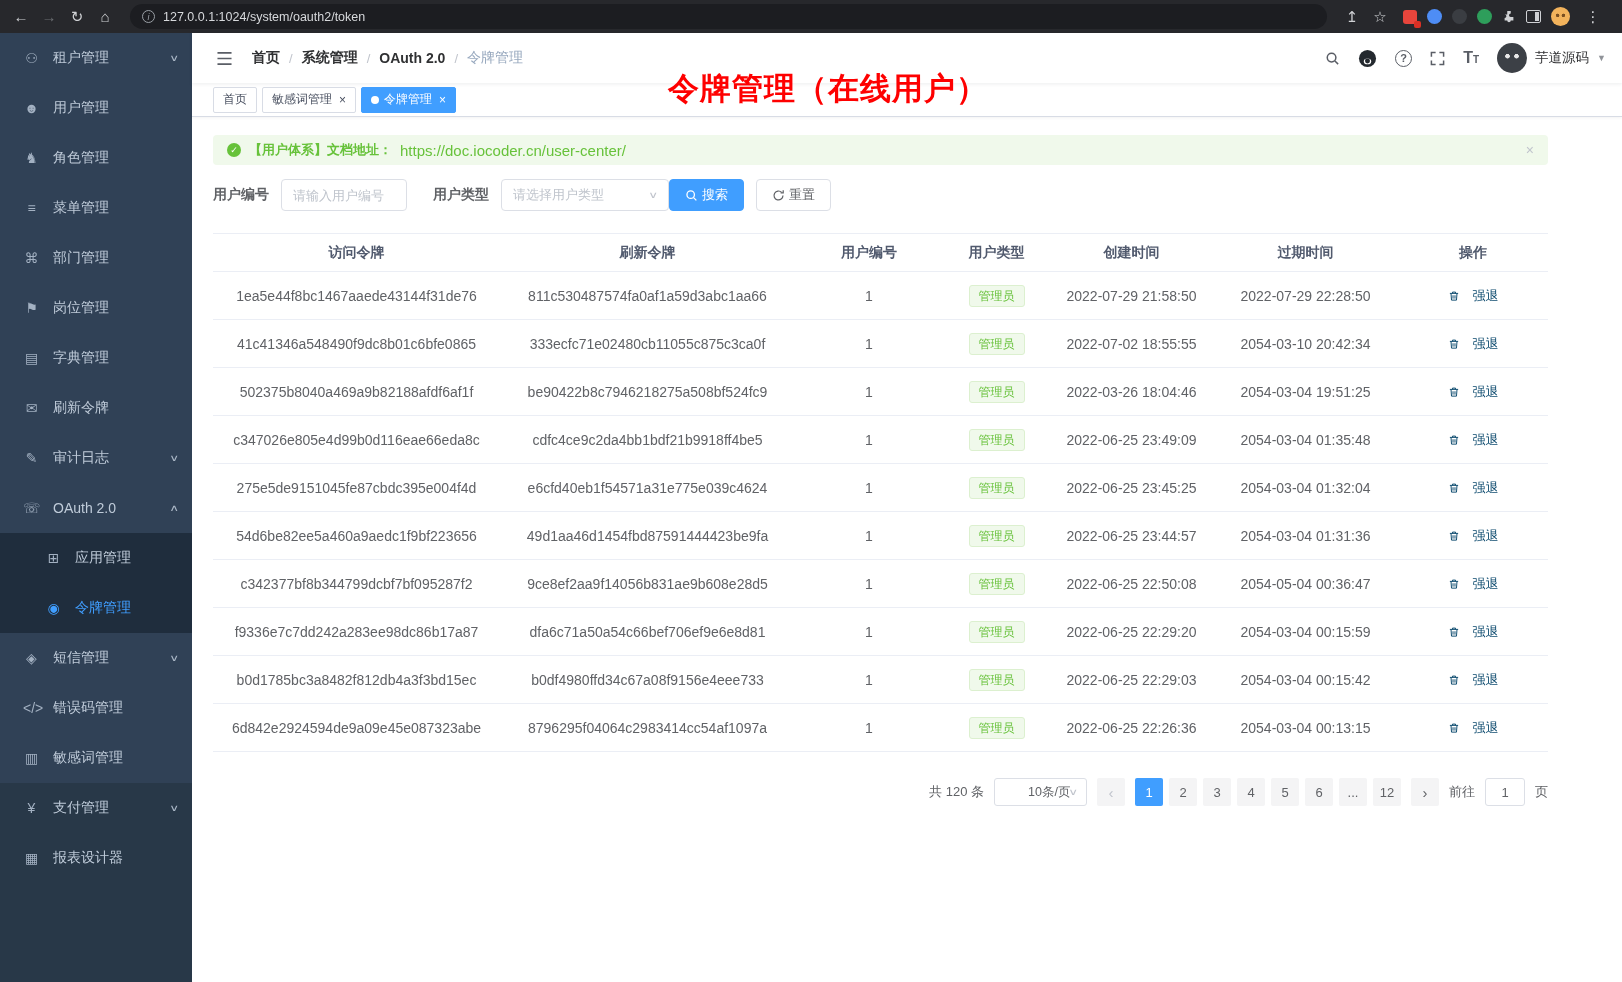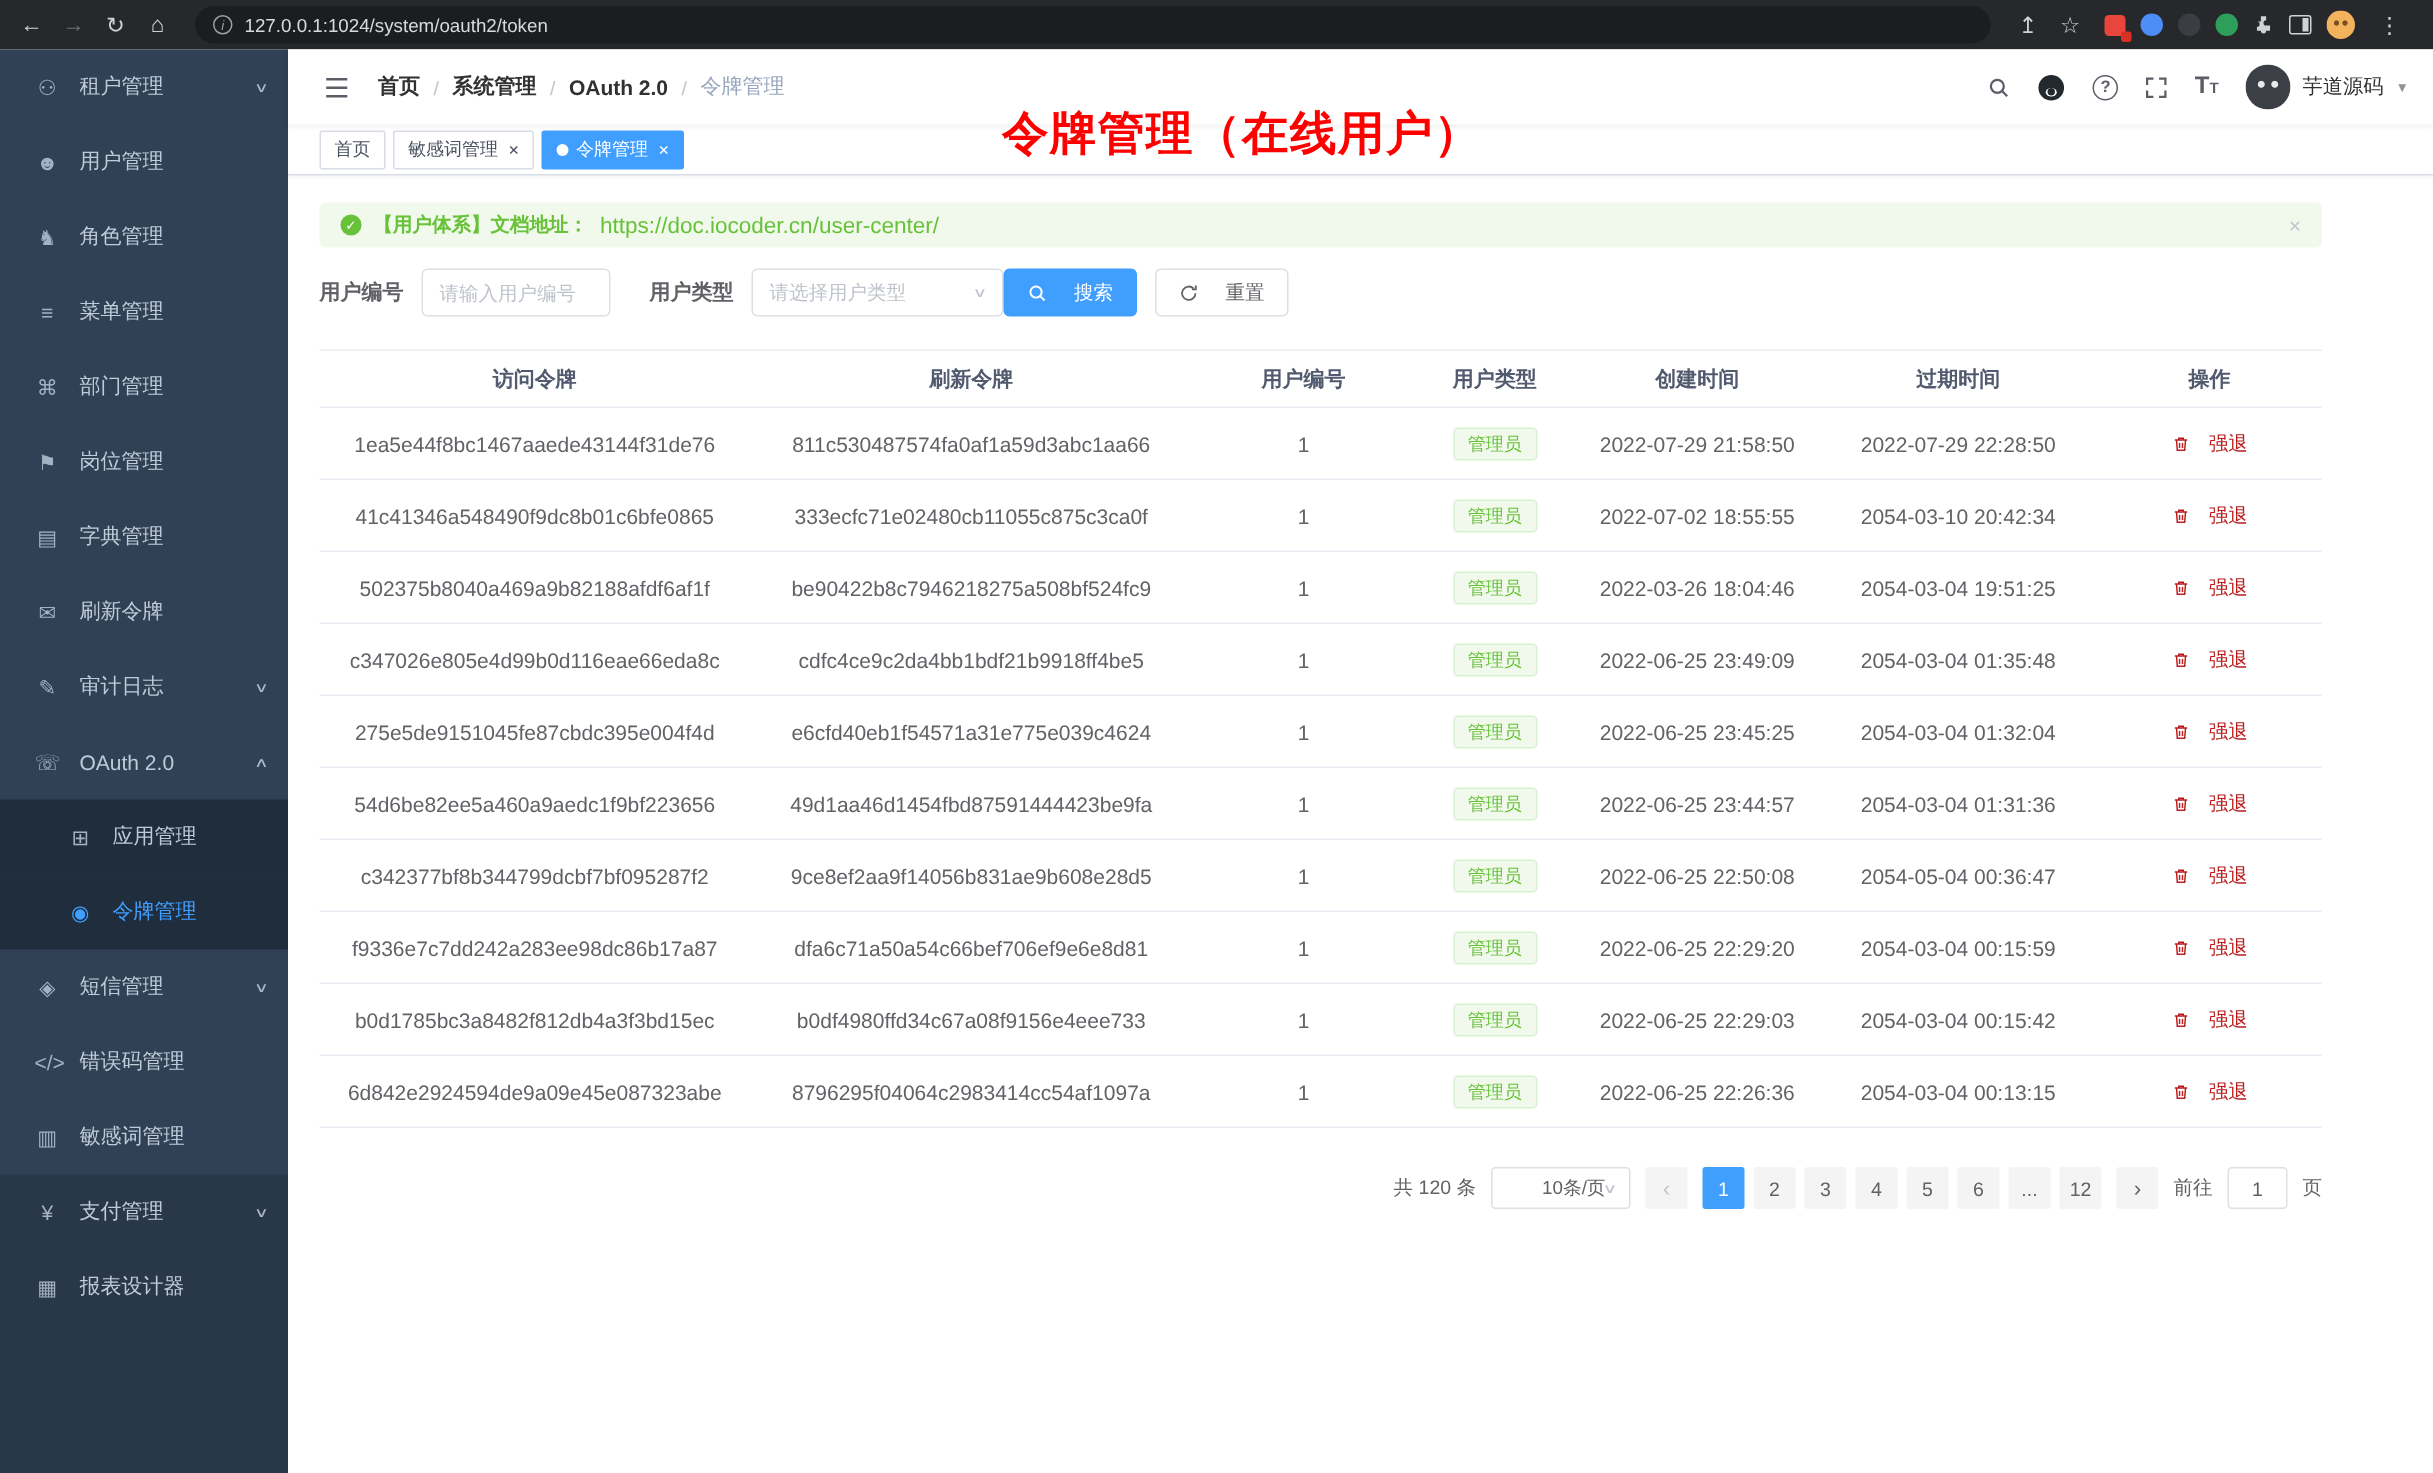--- a/index.html
+++ b/index.html
@@ -69,28 +69,28 @@
 .atext{font-size:13px;color:#67c23a;font-weight:600}
 .alink{font-size:15px;color:#67c23a;text-decoration:none;cursor:pointer}
 .aclose{margin-left:auto;color:#c0c4cc;font-size:14px;cursor:pointer}
 
 .filters{display:flex;align-items:center;margin-top:14px;font-size:14px}
 .flabel{font-weight:700;color:#606266;margin-right:12px;white-space:nowrap}
 .finput{width:126px;height:32px;border:1px solid #dcdfe6;border-radius:4px;padding:0 11px;font-size:13px;color:#15803d;outline:none;margin-right:26px;font-family:inherit}
 .finput::placeholder{color:#bfc4cc}
 .fselect{width:168px;height:32px;border:1px solid #dcdfe6;border-radius:4px;display:flex;align-items:center;justify-content:space-between;padding:0 11px;color:#bfc4cc;font-size:13px;margin-right:0;cursor:pointer;background:#fff}
 .scaret{color:#c0c4cc;font-size:9px;transform:scaleX(1.5)}
-.btn{height:32px;display:inline-flex;align-items:center;gap:18px;border-radius:4px;font-size:13px;padding:15px 15px;cursor:pointer;border:1px solid #dcdfe6;background:#fff;color:#606266;font-family:inherit}
+.btn{height:32px;display:inline-flex;align-items:center;gap:4px;border-radius:4px;font-size:13px;padding:15px 15px;cursor:pointer;border:1px solid #dcdfe6;background:#fff;color:#606266;font-family:inherit}
 .btn.primary{background:#409eff;border-color:#409eff;color:#fff;margin-right:12px}
 
 table{width:100%;border-collapse:collapse;margin-top:22px;table-layout:fixed}
 thead th{height:38px;font-size:14px;font-weight:700;color:#515a6e;border-top:1px solid #ebeef5;border-bottom:1px solid #ebeef5;text-align:center;white-space:nowrap}
 tbody td{height:48px;font-size:14px;color:#606266;border-bottom:1px solid #ebeef5;text-align:center;white-space:nowrap;overflow:hidden}
 .tag-green{display:inline-block;background:#f0f9eb;border:1px solid #dcf0cf;color:#67c23a;font-size:12px;height:22px;line-height:20px;padding:0 9px;border-radius:3px}
-.action-link{display:inline-flex;align-items:center;gap:13px;color:#b91c1c;font-size:13px;cursor:pointer}
+.action-link{display:inline-flex;align-items:center;gap:13px;color:#0c4a6e;font-size:13px;cursor:pointer}
 .ticon{display:inline-flex;align-items:center}
 
 .pagination{display:flex;align-items:center;justify-content:flex-end;gap:10px;margin-top:26px;font-size:13px;color:#606266}
 .psize{width:93px;height:28px;border:1px solid #dcdfe6;border-radius:3px;display:flex;align-items:center;justify-content:flex-end;padding:0 9px;color:#606266;font-size:12.5px;cursor:pointer;background:#fff}
 .pages{display:flex;gap:6px}
 .pbtn{min-width:28px;height:28px;border-radius:2px;background:#f4f4f5;color:#606266;display:flex;align-items:center;justify-content:center;font-size:13px;cursor:pointer;padding:0 4px}
 .pbtn.active{background:#409eff;color:#fff}
 .pbtn.arrow{font-size:15px}
 .pbtn.disabled{color:#c0c4cc;cursor:default}
 .goto-input{width:40px;height:28px;border:1px solid #dcdfe6;border-radius:3px;text-align:center;font-size:13px;color:#606266;outline:none;font-family:inherit}

